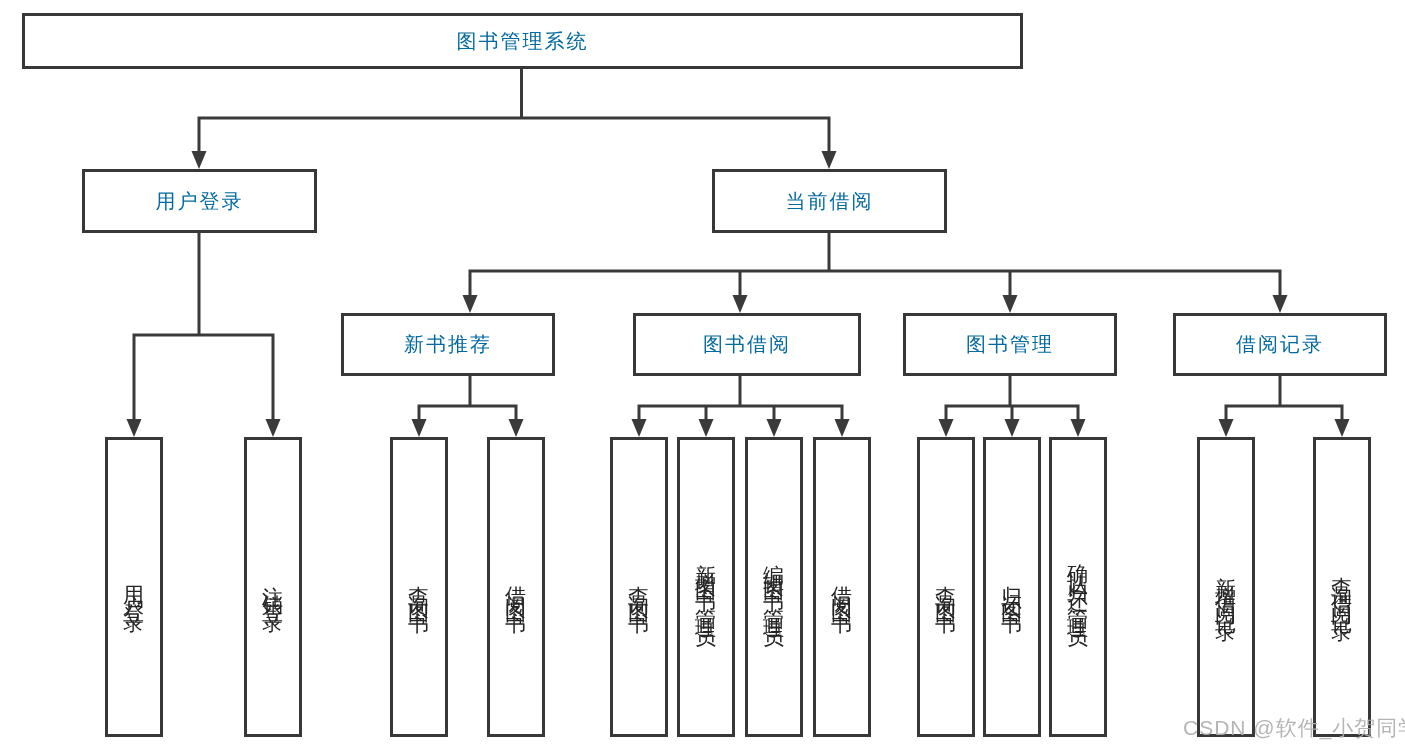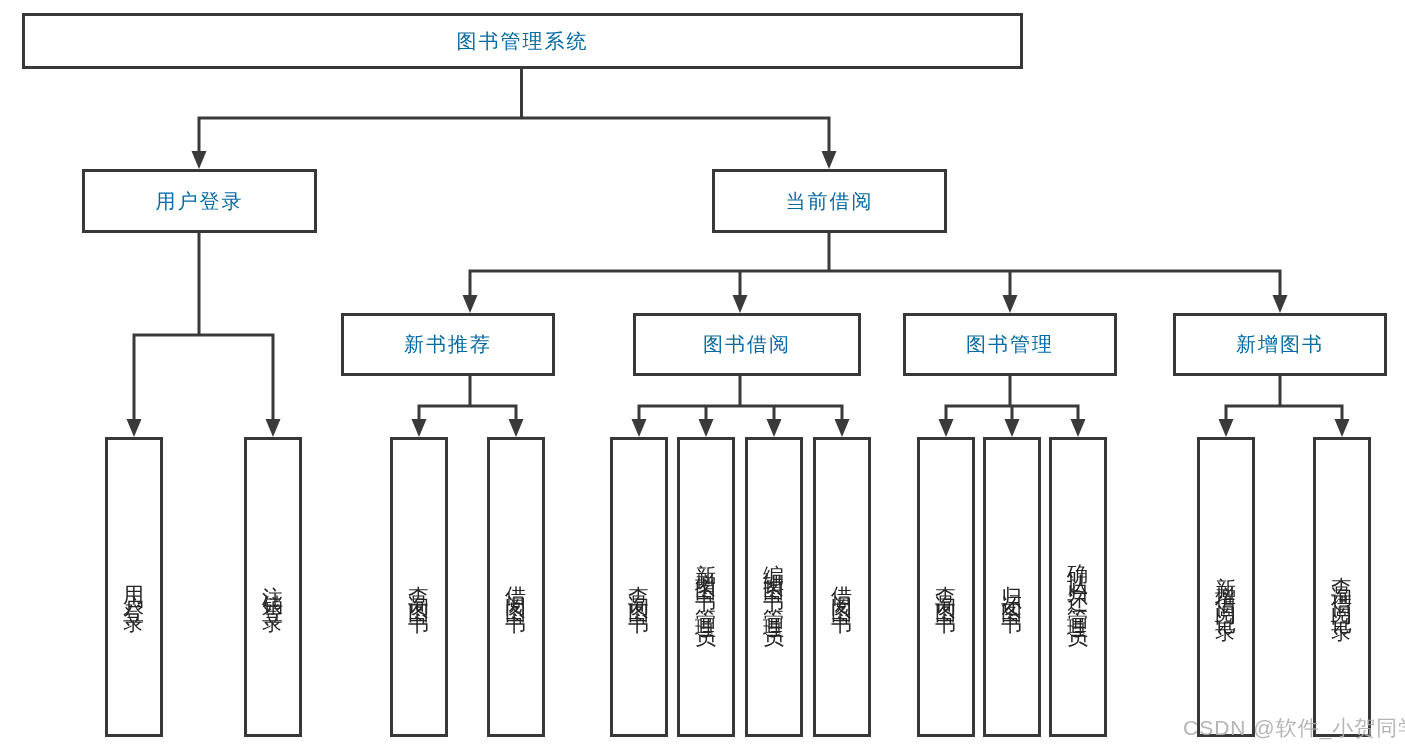--- a/index.html
+++ b/index.html
@@ -109,21 +109,21 @@
   <div class="box" style="left:341px; top:313px; width:214px; height:63px;">
     <span class="hlabel">新书推荐</span>
   </div>
   <div class="box" style="left:633px; top:313px; width:228px; height:63px;">
     <span class="hlabel">图书借阅</span>
   </div>
   <div class="box" style="left:903px; top:313px; width:214px; height:63px;">
     <span class="hlabel">图书管理</span>
   </div>
   <div class="box" style="left:1173px; top:313px; width:214px; height:63px;">
-    <span class="hlabel">新增图书</span>
+    <span class="hlabel">借阅记录</span>
   </div>
 
   <div class="box" style="left:105px; top:437px; width:58px; height:300px;">
     <span class="vlabel">用户登录</span>
   </div>
   <div class="box" style="left:244px; top:437px; width:58px; height:300px;">
     <span class="vlabel">注销登录</span>
   </div>
 
   <div class="box" style="left:390px; top:437px; width:58px; height:300px;">

